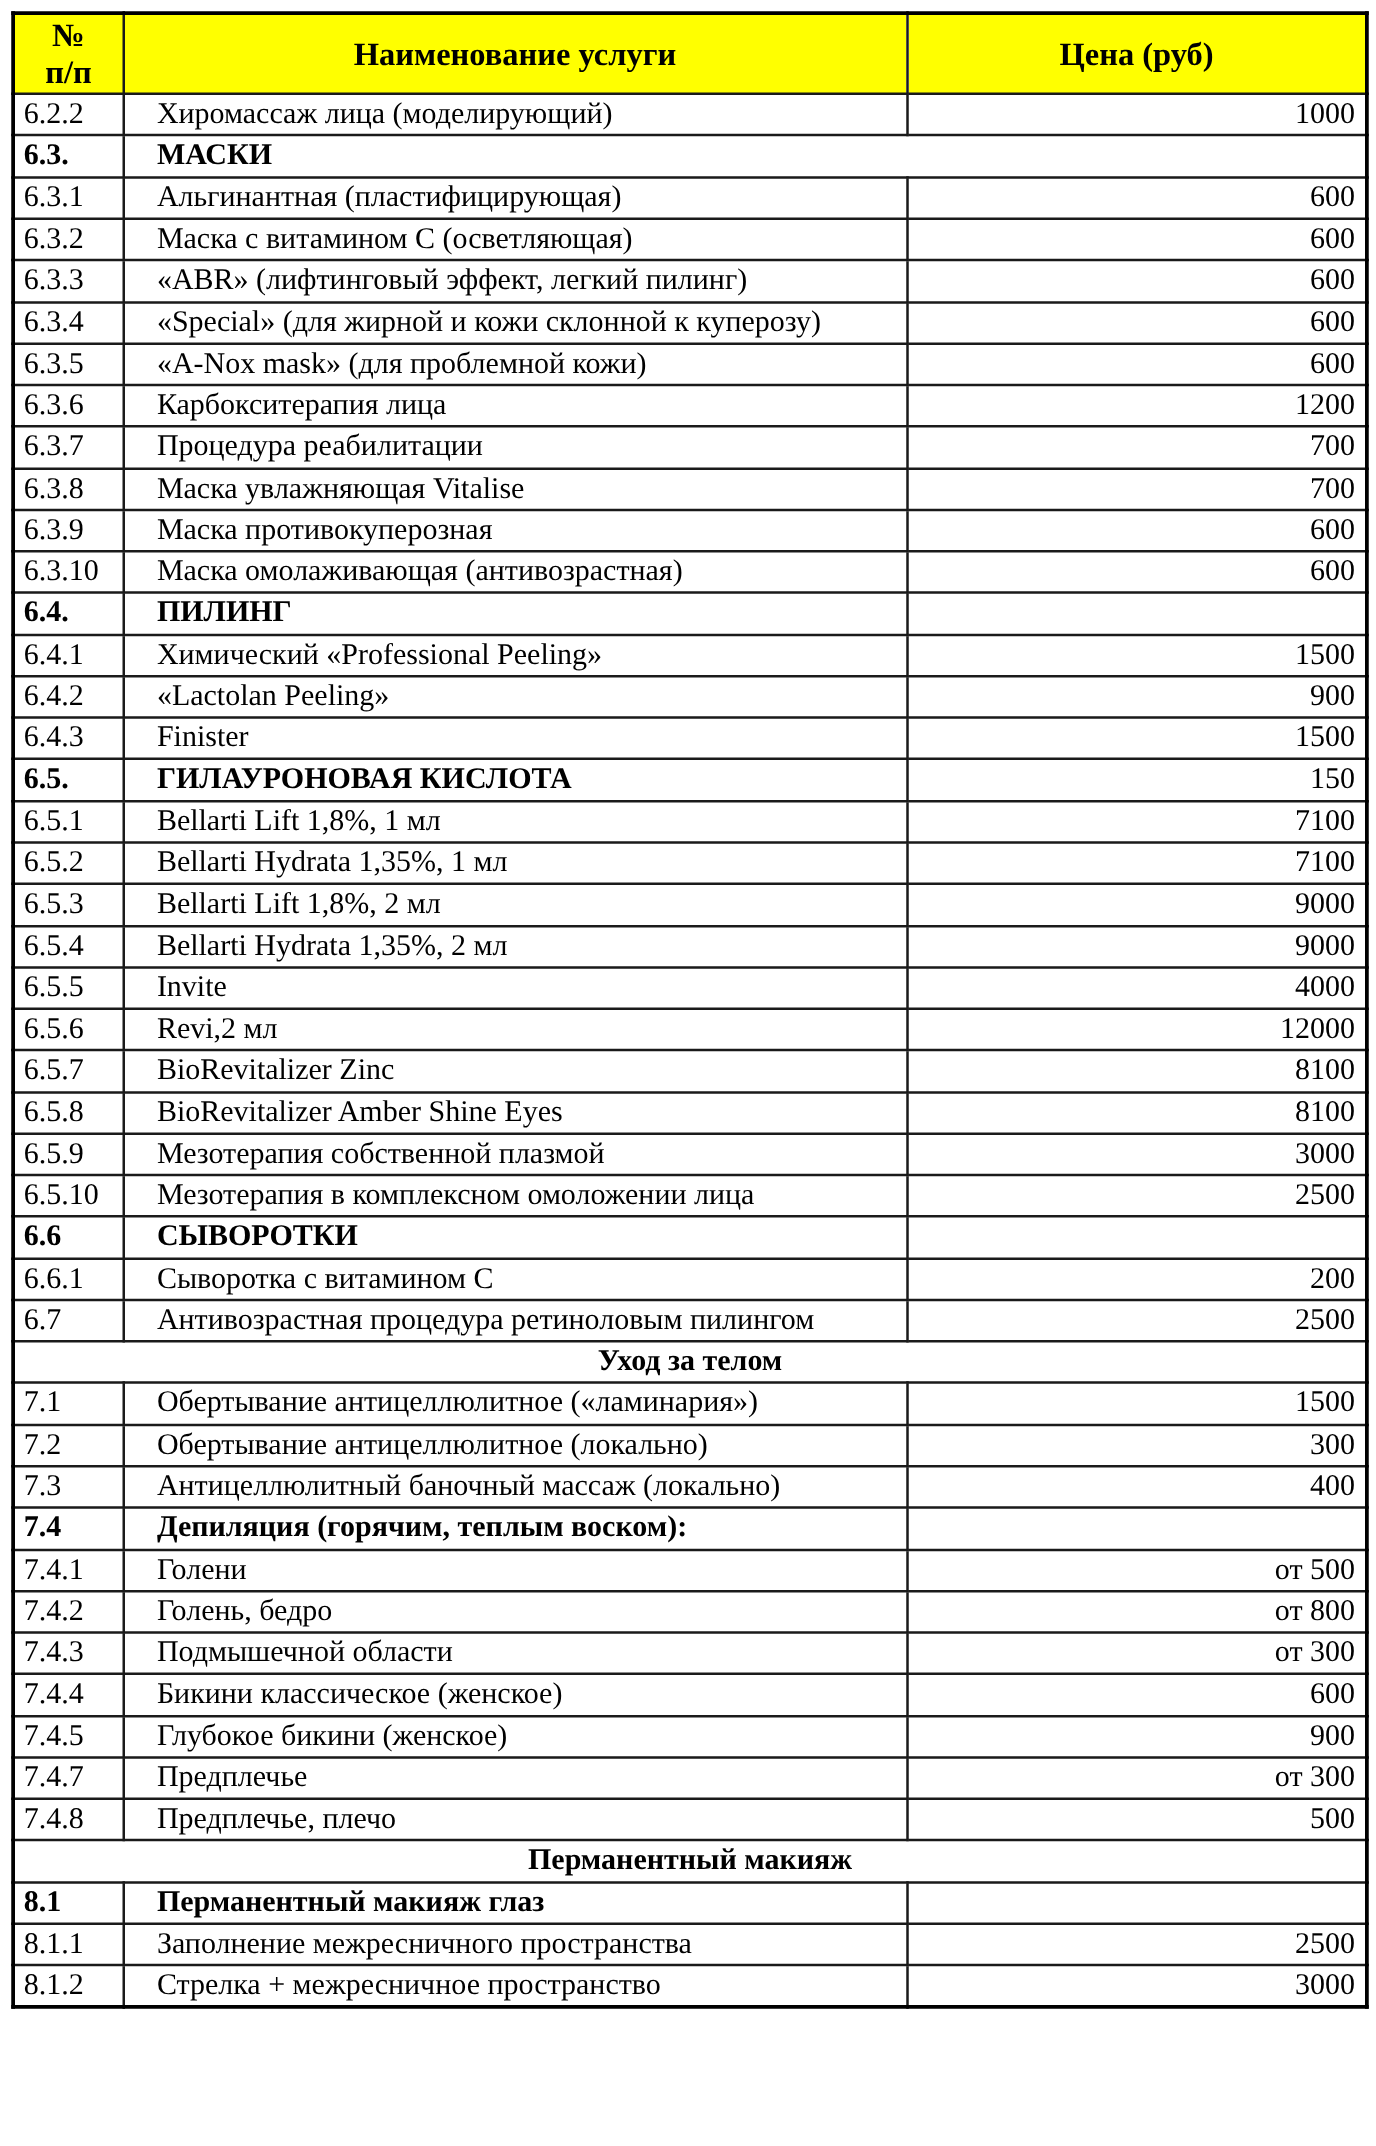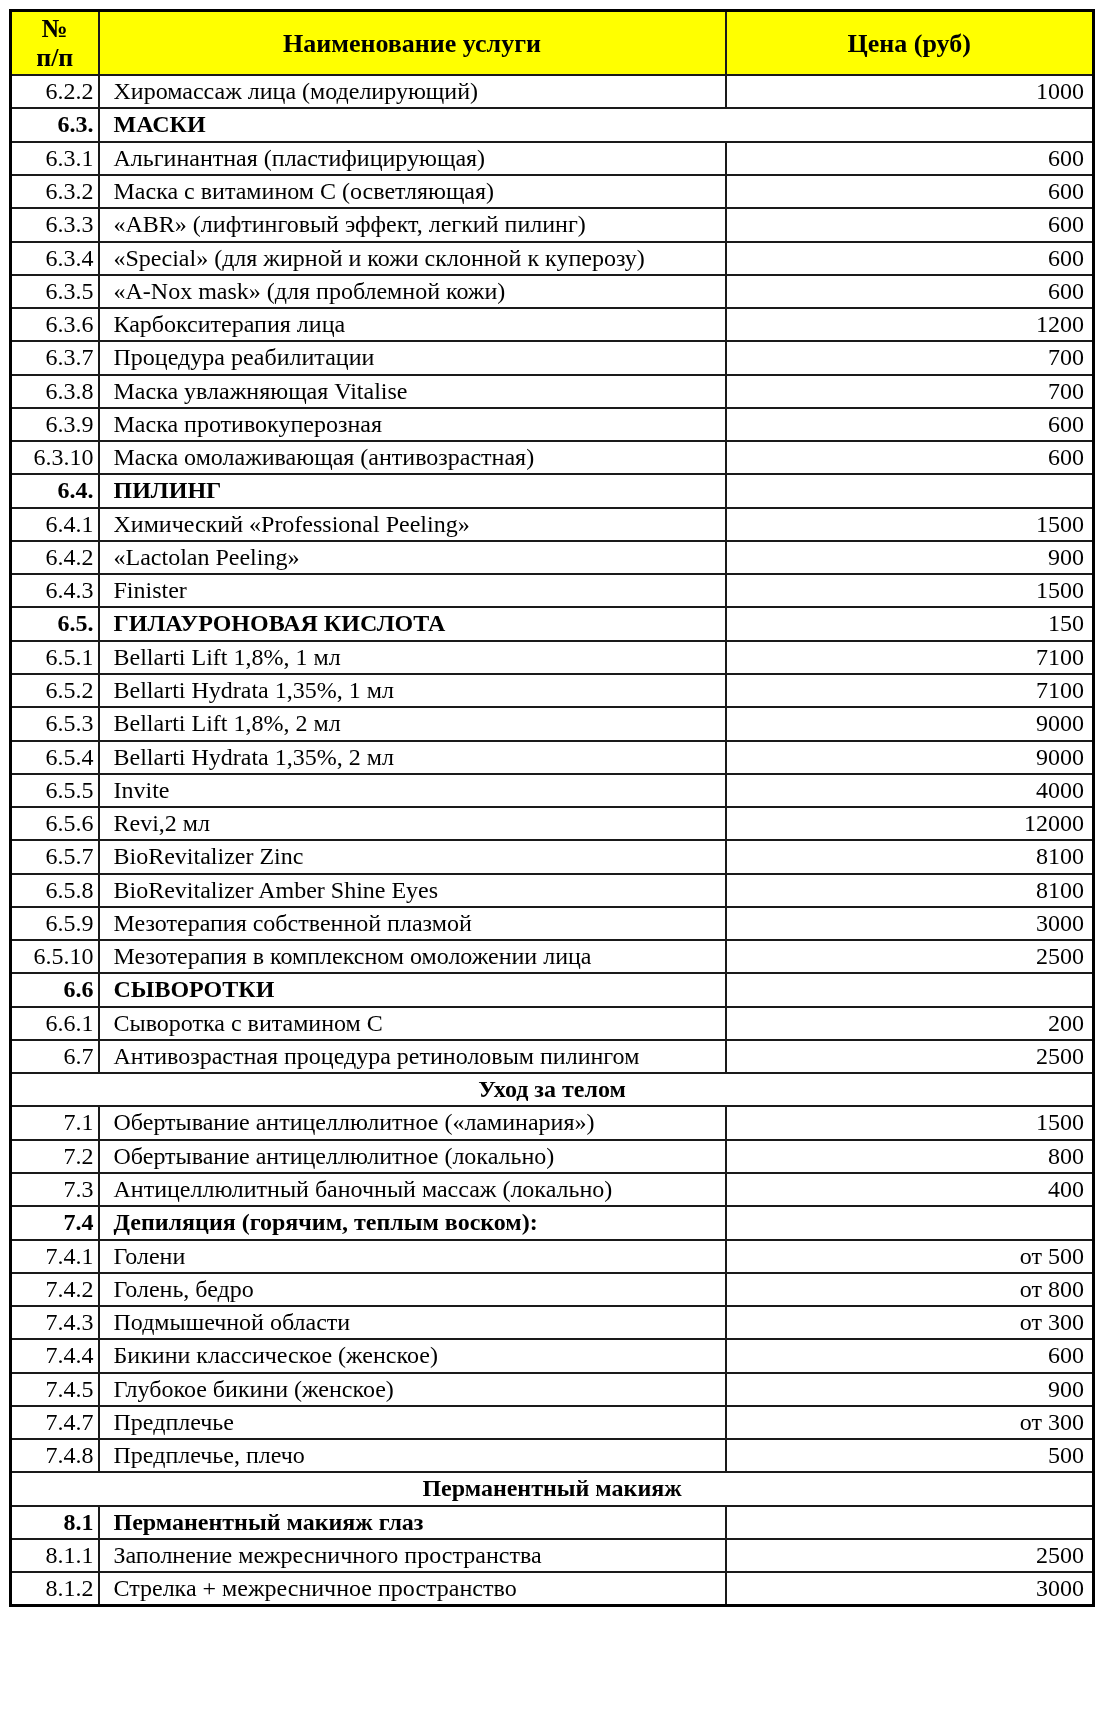--- a/index.html
+++ b/index.html
@@ -36,22 +36,22 @@
     text-align: center;
     height: 62px;
     padding: 2px 4px;
   }
   .price-table td {
     font-size: 24px;
     line-height: 1.22;
     height: 32px;
     padding: 1px 8px;
   }
-  td.num   { text-align: right; padding: 1px 4px 1px 7px; border-radius: 11px; }
-  td.name  { text-align: left; padding-left: 14px; }
+  td.num   { text-align: left; padding: 1px 4px 1px 7px; border-radius: 11px; }
+  td.name  { text-align: left; padding-left: 26px; }
   td.price { text-align: right; }
   tr.section td.num, tr.section td.name { font-weight: bold; }
   td.b { font-weight: normal; }
   tr.title td.title-cell {
     text-align: center;
     font-weight: bold;
     height: 33px;
     margin-left: 16px;
   }
 </style>
@@ -229,21 +229,21 @@
           <td colspan="3" class="title-cell">Уход за телом</td>
         </tr>
         <tr class="item">
           <td class="num">7.1</td>
           <td class="name">Обертывание антицеллюлитное («ламинария»)</td>
           <td class="price">1500</td>
         </tr>
         <tr class="item">
           <td class="num">7.2</td>
           <td class="name">Обертывание антицеллюлитное (локально)</td>
-          <td class="price">800</td>
+          <td class="price">300</td>
         </tr>
         <tr class="item">
           <td class="num">7.3</td>
           <td class="name">Антицеллюлитный баночный массаж (локально)</td>
           <td class="price">400</td>
         </tr>
         <tr class="section">
           <td class="num">7.4</td>
           <td class="name">Депиляция (горячим, теплым воском):</td>
           <td class="price"></td>

